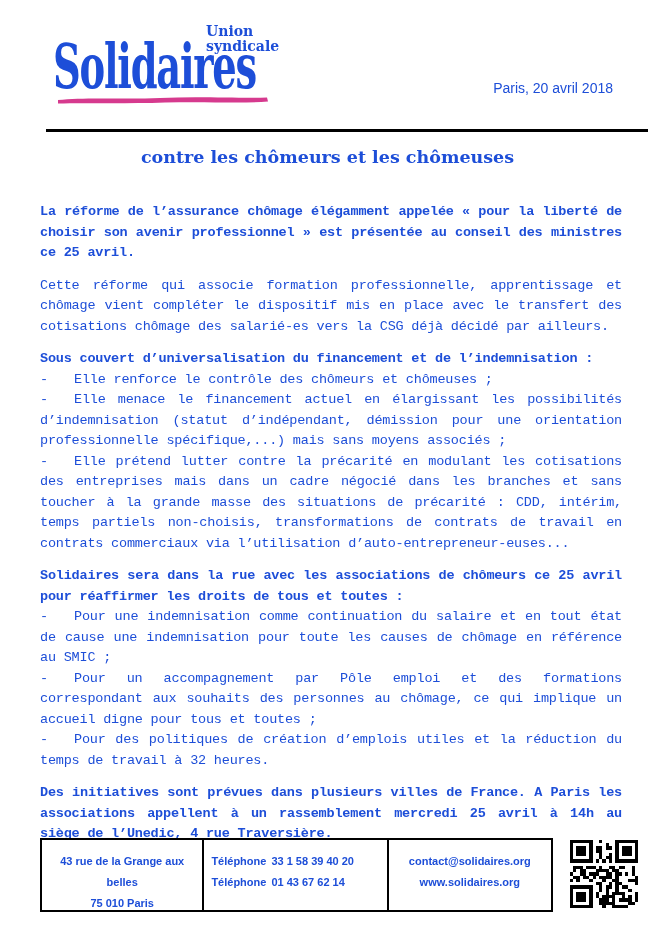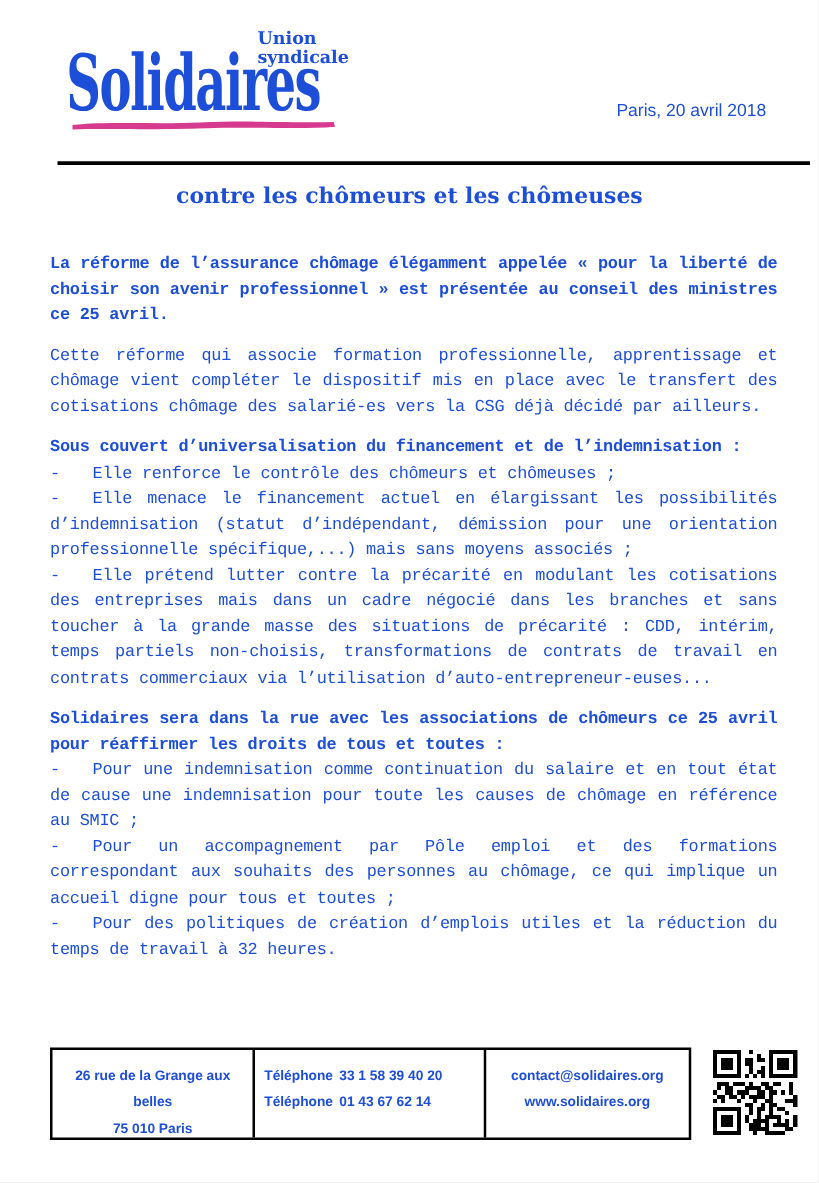--- a/index.html
+++ b/index.html
@@ -88,25 +88,26 @@
       <p><span class="dash">-</span><span>Elle prétend lutter contre la précarité en modulant les cotisations des entreprises mais dans un cadre négocié dans les branches et sans toucher à la grande masse des situations de précarité : CDD, intérim, temps partiels non-choisis, transformations de contrats de travail en contrats commerciaux via l’utilisation d’auto-entrepreneur-euses...</span></p>
     </div>
 
     <div class="mb">
       <p class="b">Solidaires sera dans la rue avec les associations de chômeurs ce 25 avril pour réaffirmer les droits de tous et toutes :</p>
       <p><span class="dash">-</span><span>Pour une indemnisation comme continuation du salaire et en tout état de cause une indemnisation pour toute les causes de chômage en référence au SMIC ;</span></p>
       <p><span class="dash">-</span><span>Pour un accompagnement par Pôle emploi et des formations correspondant aux souhaits des personnes au chômage, ce qui implique un accueil digne pour tous et toutes ;</span></p>
       <p><span class="dash">-</span><span>Pour des politiques de création d’emplois utiles et la réduction du temps de travail à 32 heures.</span></p>
     </div>
 
+    <p class="b">Des initiatives sont prévues dans plusieurs villes de France. A Paris les associations appellent à un rassemblement mercredi 25 avril à 14h au siège de l’Unedic, 4 rue Traversière.</p>
   </div>
 
   <div class="footer-table">
     <div class="cell cell-address">
-      <div>26 rue de la Grange aux belles</div>
+      <div>43 rue de la Grange aux belles</div>
       <div>75 010 Paris</div>
     </div>
     <div class="cell cell-phone">
       <div><span class="phone-label">Téléphone</span><span>33 1 58 39 40 20</span></div>
       <div><span class="phone-label">Téléphone</span><span>01 43 67 62 14</span></div>
     </div>
     <div class="cell cell-web">
       <div>contact@solidaires.org</div>
       <div>www.solidaires.org</div>
     </div>

